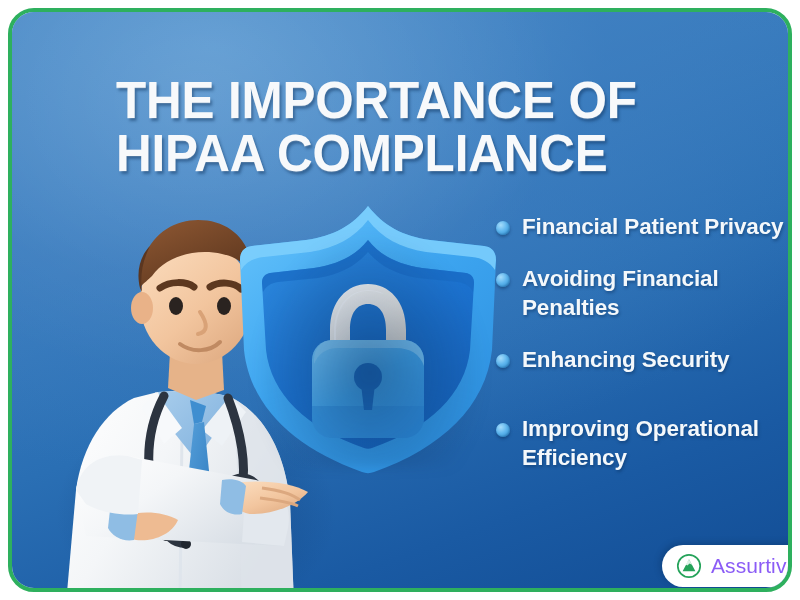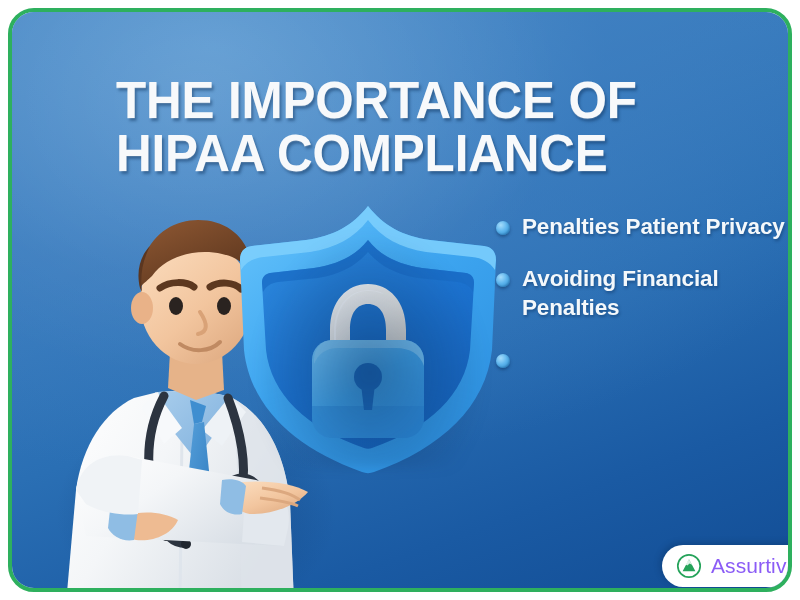--- a/index.html
+++ b/index.html
@@ -244,28 +244,33 @@
                  C87 238 78 229 78 218 Z" fill="#2a87d9" opacity="0.45"></path>
 
         <circle cx="134" cy="177" r="14" fill="#1c6fc6"></circle>
         <path d="M127 184 L141 184 L138 210 L130 210 Z" fill="#1c6fc6"></path>
       </svg>
     </div>
 
     <div class="bullets">
       <div class="bullet">
         <span class="dot"></span>
-        <span class="btext">Penalties Patient Privacy</span>
+        <span class="btext">Financial Patient Privacy</span>
       </div>
       <div class="bullet">
         <span class="dot"></span>
         <span class="btext">Avoiding Financial Penalties</span>
       </div>
       <div class="bullet">
         <span class="dot"></span>
+        <span class="btext">Enhancing Security</span>
+      </div>
+      <div class="bullet" style="margin-top:40px;">
+        <span class="dot"></span>
+        <span class="btext">Improving Operational Efficiency</span>
       </div>
     </div>
 
     <div class="badge">
       <svg class="badge-mark" width="26" height="26" viewBox="0 0 26 26">
         <circle cx="13" cy="13" r="11.2" fill="none" stroke="#25a35a" stroke-width="1.7"></circle>
         <path d="M13 6.2 L19.4 18.2 L6.6 18.2 Z" fill="#25a35a"></path>
         <path d="M13 6.2 L16 11.8 L13.6 10.4 L11.4 12.6 L9.6 11.4 Z" fill="#ffffff" opacity="0.85"></path>
       </svg>
       <span class="badge-text">Assurtiv</span>

